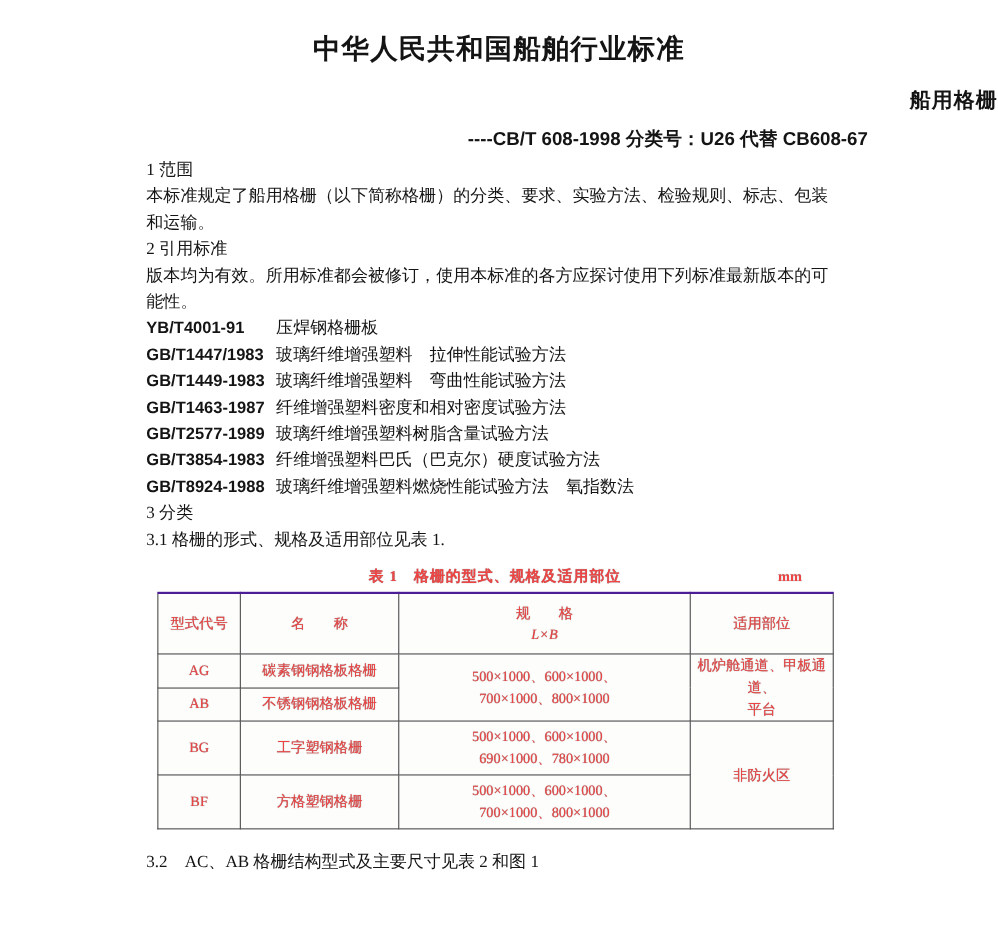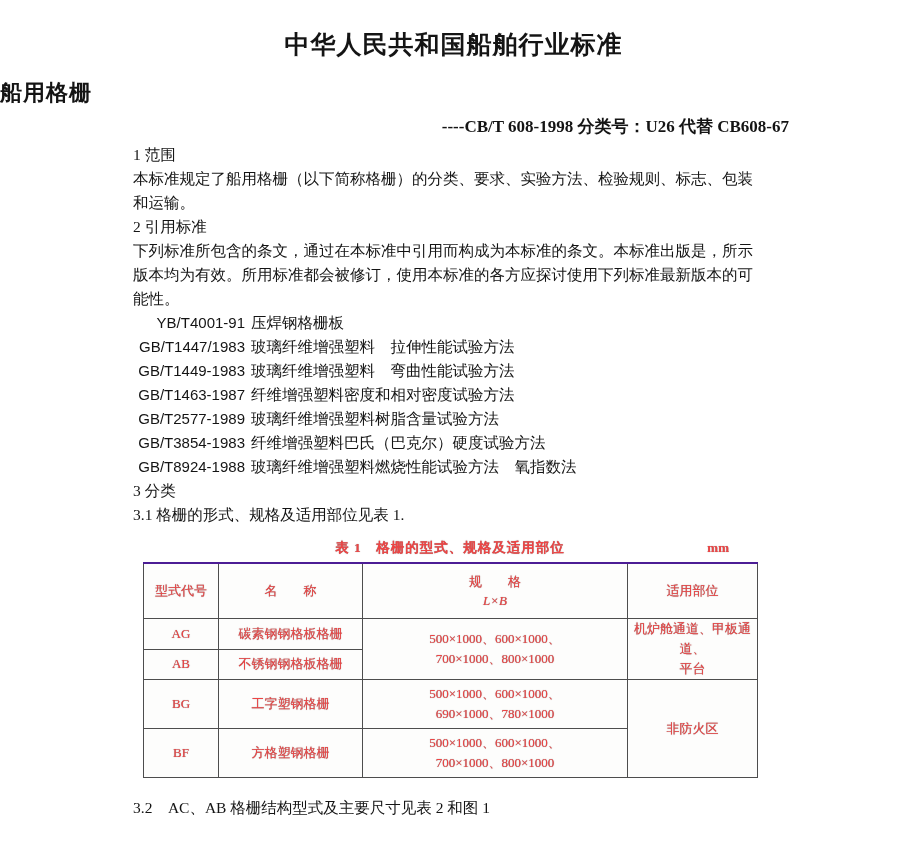--- a/index.html
+++ b/index.html
@@ -13,42 +13,42 @@
     border-radius:10px;
   }
   .doc-title{
     position:absolute;top:28px;left:0;width:100%;
     text-align:center;
     font-family:"Liberation Sans","DejaVu Sans",sans-serif;
     font-size:25px;font-weight:bold;letter-spacing:1px;
   }
   .doc-subtitle{
     position:absolute;top:78px;left:0;width:100%;
-    text-align:left;
+    text-align:right;
     font-family:Liberation Sans, sans-serif;
-    font-size:22px;font-weight:bold;letter-spacing:1px;
+    font-size:19px;font-weight:bold;letter-spacing:1px;
   }
   .std-line{
     position:absolute;top:115px;right:118px;
-    font-family:Liberation Serif, serif;
+    font-family:Liberation Sans, sans-serif;
     font-size:17px;font-weight:bold;
   }
   .content{
     position:absolute;left:133px;top:143px;width:660px;
   }
   .bline{
     height:24px;line-height:24px;
     font-size:15.5px;
     white-space:nowrap;
   }
   .ref .code{
     display:inline-block;
     min-width:112px;
     font-family:"Liberation Sans","DejaVu Sans",sans-serif;
-    font-weight:normal;font-size:15px;text-align:right;
+    font-weight:bold;font-size:15px;
   }
   .ref .rname{margin-left:6px;}
   
   .scan{
     color:#ef4444;
     text-shadow:0 0 0.8px rgba(90,90,90,0.85);
   }
   .cap-row{
     position:relative;
     margin-top:10px;height:22px;line-height:22px;
@@ -95,21 +95,20 @@
   <div class="doc-title">中华人民共和国船舶行业标准</div>
   <div class="doc-subtitle">船用格栅</div>
   <div class="std-line">----CB/T 608-1998 分类号：U26 代替 CB608-67</div>
 
   <div class="content">
 
     <div class="bline">1 范围</div>
     <div class="bline">本标准规定了船用格栅（以下简称格栅）的分类、要求、实验方法、检验规则、标志、包装</div>
     <div class="bline">和运输。</div>
     <div class="bline">2 引用标准</div>
-    <div class="bline">下列标准所包含的条文，通过在本标准中引用而构成为本标准的条文。本标准出版是，所示</div>
     <div class="bline">版本均为有效。所用标准都会被修订，使用本标准的各方应探讨使用下列标准最新版本的可</div>
     <div class="bline">能性。</div>
 
     <div class="bline ref">
       <span class="code">YB/T4001-91</span><span class="rname">压焊钢格栅板</span>
     </div>
     <div class="bline ref">
       <span class="code">GB/T1447/1983</span><span class="rname">玻璃纤维增强塑料　拉伸性能试验方法</span>
     </div>
     <div class="bline ref">

